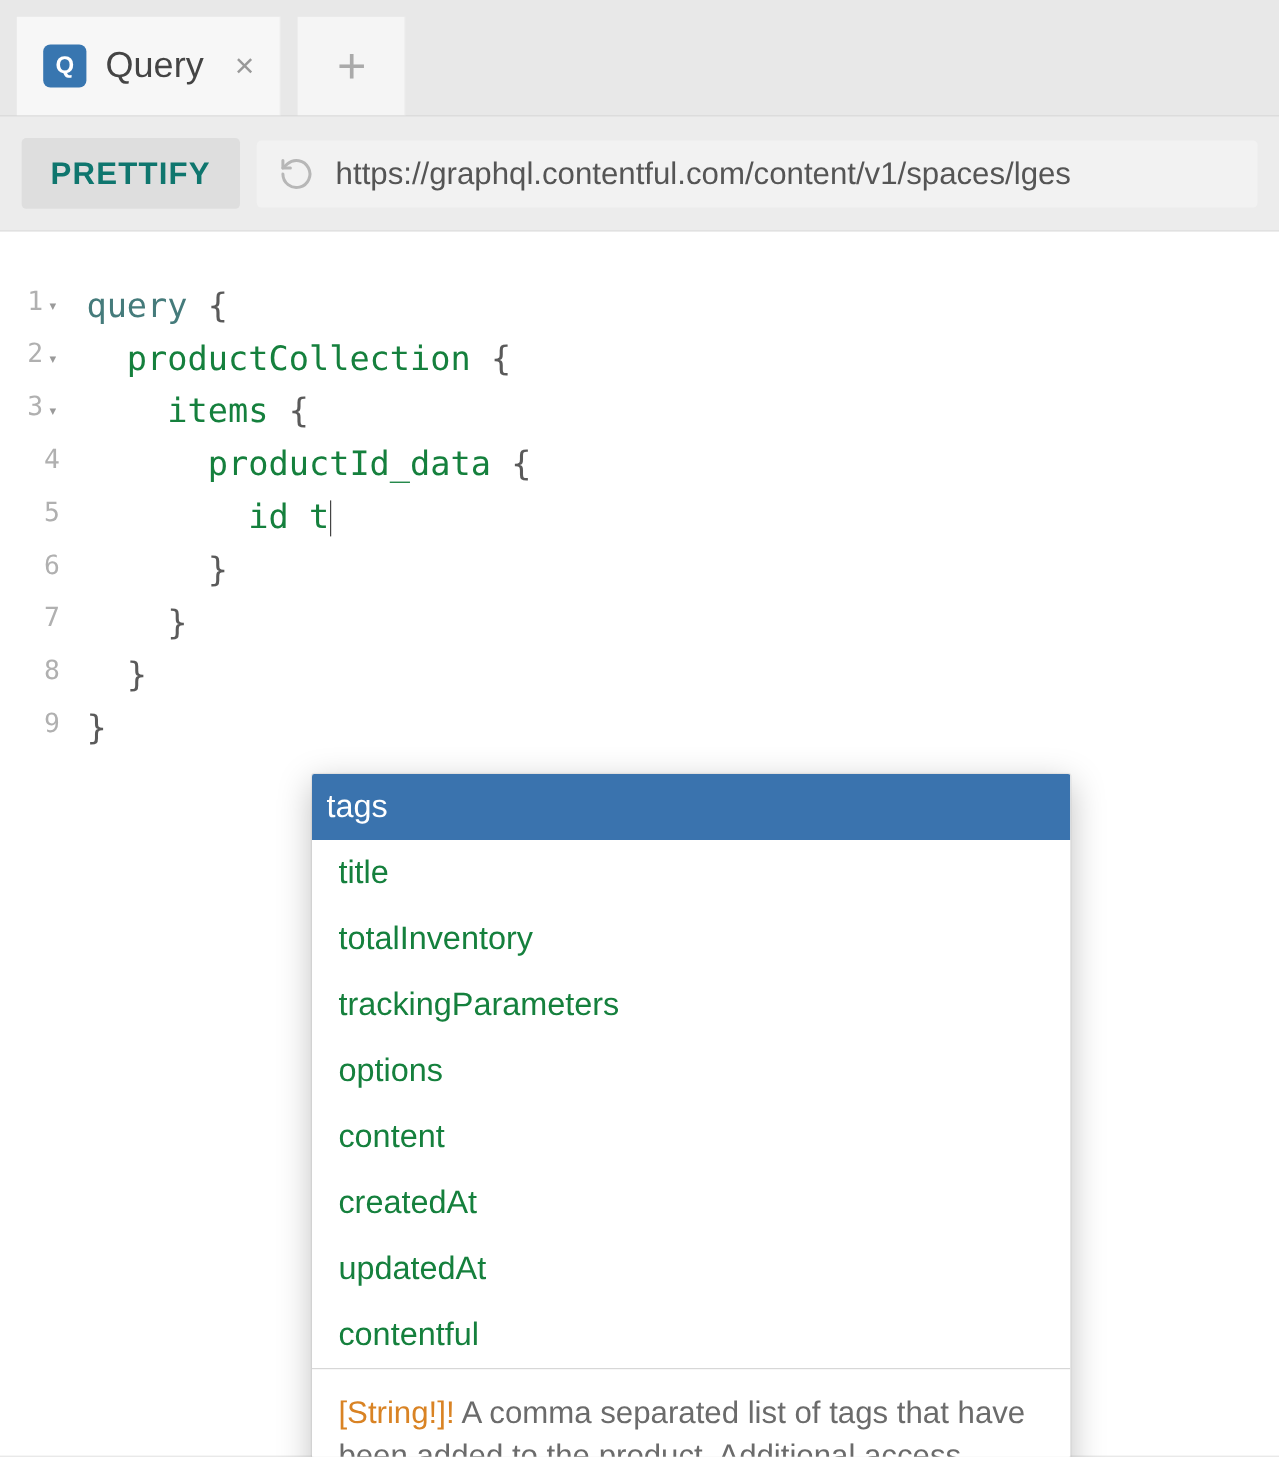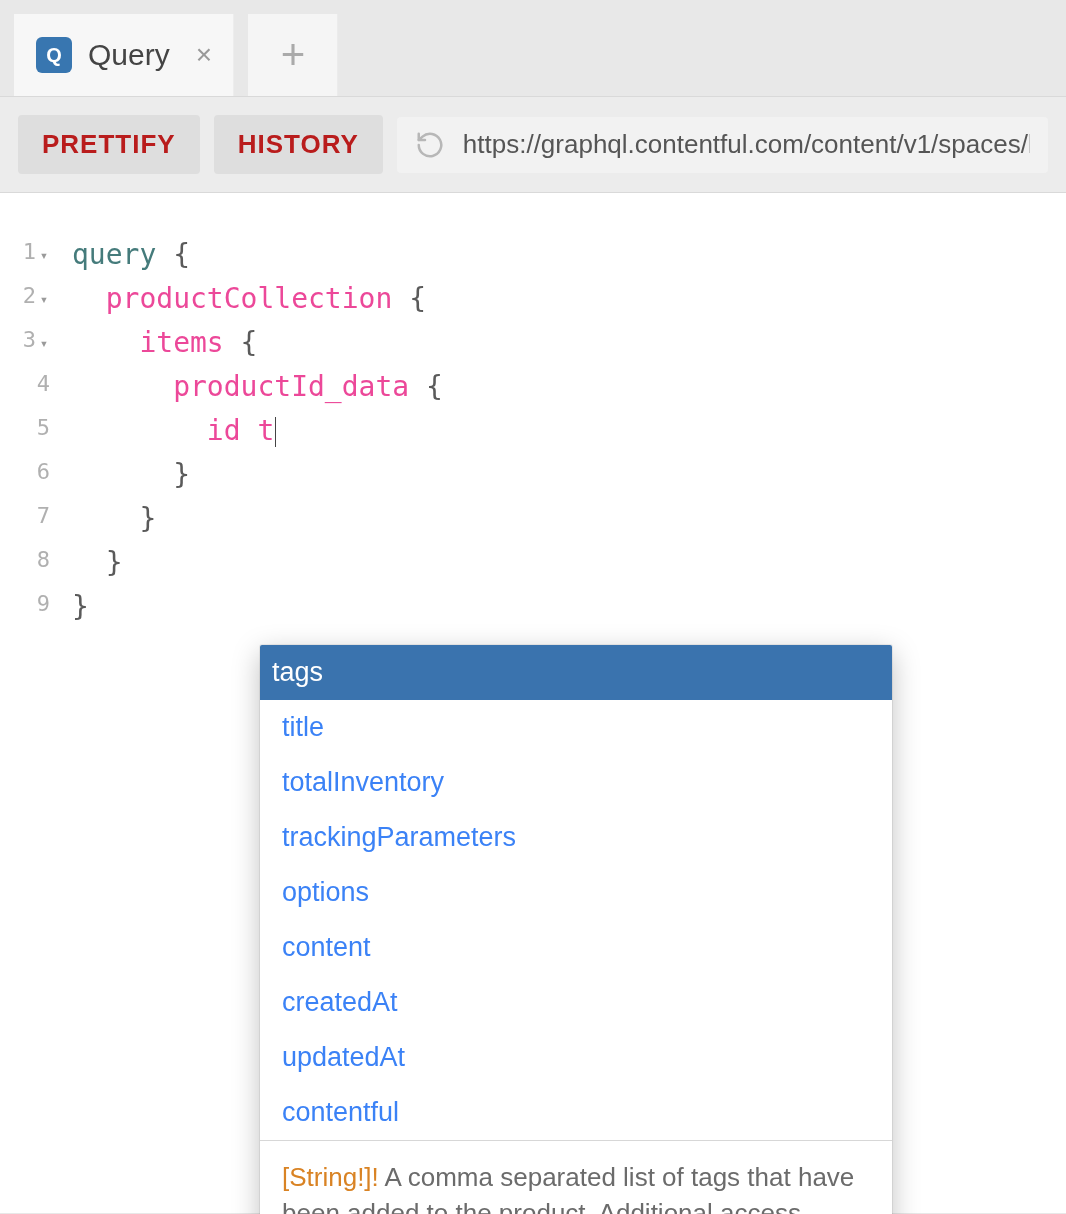--- a/index.html
+++ b/index.html
@@ -7,48 +7,48 @@
 
   .tabbar { display: flex; align-items: stretch; height: 96px; padding-top: 14px; padding-left: 14px; }
   .tab { display: flex; align-items: center; background: #f7f7f7; padding: 0 22px; height: 82px; gap: 16px; box-shadow: inset -1px 0 0 rgba(0,0,0,0.04); }
   .tab-icon { width: 36px; height: 36px; background: #3876b0; border-radius: 6px; display: flex; align-items: center; justify-content: center; color: #fff; font-weight: 700; font-size: 20px; }
   .tab-title { font-size: 30px; color: #444; }
   .tab-close { color: #999; font-size: 28px; margin-left: 10px; }
   .tab-add { width: 90px; height: 82px; display: flex; align-items: center; justify-content: center; background: #f5f5f5; margin-left: 14px; box-shadow: inset -1px 0 0 rgba(0,0,0,0.04); }
   .tab-add-plus { font-size: 42px; color: #aaaaaa; font-weight: 300; line-height: 1; }
 
   .toolbar { display: flex; align-items: center; gap: 14px; padding: 18px 18px; border-top: 1px solid #d9d9d9; border-bottom: 1px solid #d9d9d9; background: #ececec; }
-  .btn { background: #dedede; border: none; color: #b91c1c; font-size: 26px; font-weight: 700; letter-spacing: 1px; padding: 14px 24px 14px 24px; border-radius: 4px; cursor: pointer; }
+  .btn { background: #dedede; border: none; color: #0f766e; font-size: 26px; font-weight: 700; letter-spacing: 1px; padding: 14px 24px 14px 24px; border-radius: 4px; cursor: pointer; }
   .addressbar { flex: 1; display: flex; align-items: center; background: #f2f2f2; border-radius: 4px; height: 56px; padding: 0 18px; gap: 18px; overflow: hidden; }
   .refresh-icon { width: 30px; height: 30px; }
   .refresh-icon svg { width: 30px; height: 30px; }
   .url { font-size: 26px; color: #555; white-space: nowrap; overflow: hidden; }
 
   .editor-area { background: #fff; min-height: 1020px; position: relative; padding-top: 40px; }
   .code-row { display: flex; align-items: flex-start; line-height: 44px; height: 44px; font-family: ui-monospace, SFMono-Regular, Menlo, Consolas, monospace; font-size: 28px; }
   .gutter { width: 56px; text-align: right; padding-right: 6px; color: #b0b0b0; font-size: 22px; position: relative; }
   .gutter .gnum { display: inline-block; position: relative; top: -3px; }
   .fold { display: inline-block; width: 12px; text-align: center; color: #9a9a9a; font-size: 14px; margin-left: 2px; position: relative; top: -2px; }
   .code { padding-left: 16px; white-space: pre; color: #3a3a3a; }
   .kw { color: #457b7b; }
-  .field { color: #ec4899; }
+  .field { color: #15803d; }
   .brace { color: #5a5a5a; }
   .cursor { display: inline-block; width: 1px; height: 30px; background: #444; vertical-align: middle; margin-left: 1px; }
 
   .autocomplete {
     position: absolute;
     left: 260px; top: 452px;
     width: 632px;
     background: #fff;
     box-shadow: 0 8px 28px rgba(0,0,0,0.25), 0 0 0 1px rgba(0,0,0,0.06);
     border-radius: 2px;
     overflow: hidden;
   }
   .ac-list { max-height: 546px; overflow: hidden; }
-  .ac-item { padding: 12px 22px; font-size: 27px; color: #3b82f6; cursor: pointer; }
+  .ac-item { padding: 12px 22px; font-size: 27px; color: #15803d; cursor: pointer; }
   .ac-item.selected { background: #3a73ae; color: #fff; padding-left: 12px; }
   .ac-desc { border-top: 1px solid #d7d7d7; padding: 18px 22px 26px 22px; font-size: 26px; color: #6b6b6b; line-height: 1.4; }
   .ac-type { color: #d98324; }
 </style>
 </head>
 <body>
 
 <div class="tabbar">
   <div class="tab">
     <div class="tab-icon">
@@ -57,21 +57,20 @@
     <span class="tab-title">Query</span>
     <span class="tab-close">×</span>
   </div>
   <div class="tab-add">
     <span class="tab-add-plus">+</span>
   </div>
 </div>
 
 <div class="toolbar">
   <button class="btn">PRETTIFY</button>
-  <button class="btn">HISTORY</button>
   <div class="addressbar">
     <span class="refresh-icon">
       <svg viewBox="0 0 24 24" fill="none" stroke="#b7b7b7" stroke-width="2" stroke-linecap="round" stroke-linejoin="round">
         <path d="M3 12a9 9 0 1 0 3-6.7L3 8"></path>
         <polyline points="3 3 3 8 8 8"></polyline>
       </svg>
     </span>
     <span class="url">https://graphql.contentful.com/content/v1/spaces/lges</span>
   </div>
 </div>

